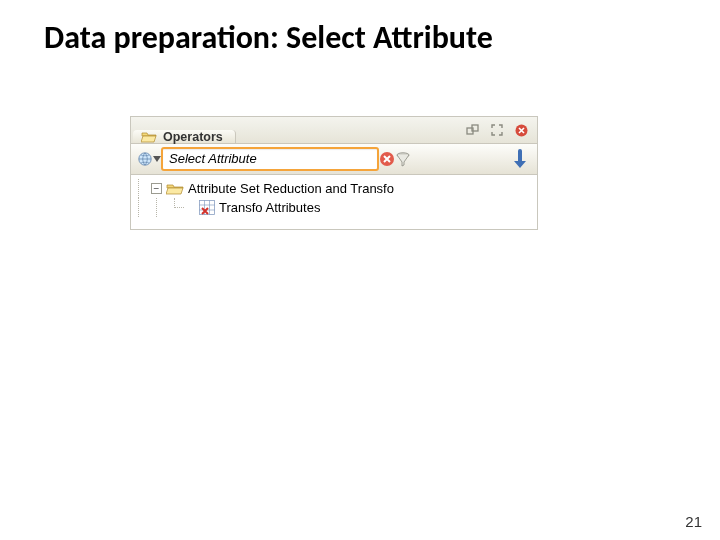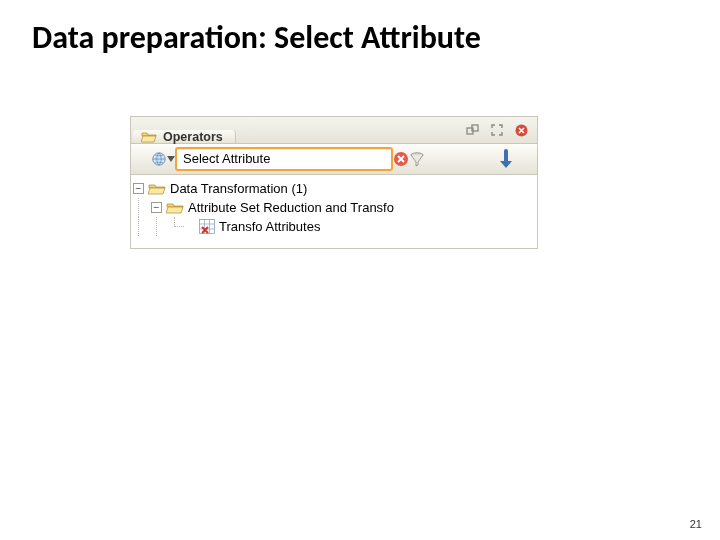--- a/index.html
+++ b/index.html
@@ -10,28 +10,28 @@
     background: #fff;
     font-family: Tahoma, "Segoe UI", Arial, sans-serif;
     font-size: 13px;
     color: #000;
     position: relative;
   }
   .slide-title {
     font-family: Calibri, Arial, sans-serif;
     font-weight: 700;
     font-size: 32px;
-    padding: 18px 0 0 32px;
+    padding: 18px 0 0 44px;
     color: #000;
   }
   .page-number {
     position: absolute;
     right: 18px;
     bottom: 10px;
-    font-size: 11px;
+    font-size: 15px;
     font-family: Arial, sans-serif;
     color: #333;
   }
   .panel-wrap {
     position: absolute;
     left: 130px;
     top: 116px;
     width: 406px;
     border: 1px solid #c9c7bd;
   }
@@ -71,21 +71,22 @@
     align-items: center;
     justify-content: center;
   }
   
   .toolbar {
     height: 30px;
     background: linear-gradient(#fdfdfa, #e6e3d6);
     border-bottom: 1px solid #cac7bc;
     display: flex;
     align-items: center;
-    padding: 0 20px;
+    padding: 0 6px;
+    font-style: italic;
   }
   .search-box {
     flex: 0 0 202px;
     height: 20px;
     border: 2px solid #f5a43a;
     border-radius: 3px;
     background: #fff;
     padding: 0 6px;
     font-size: 13px;
     line-height: 20px;
@@ -221,30 +222,20 @@
     <span class="ico" style="margin-left:auto;width:22px;height:22px">
       <svg width="22" height="22" viewBox="0 0 22 22">
         <path d="M11 3v13" stroke="#3f6fb5" stroke-width="4" stroke-linecap="round"></path>
         <path d="M5 13l6 7 6-7z" fill="#3f6fb5"></path>
       </svg>
     </span>
   </div>
 
   <div class="tree">
 
-    <div class="row">
-      <span class="expander"></span>
-      <span class="folder">
-        <svg width="18" height="14" viewBox="0 0 18 14">
-          <path d="M1 3h6l1 2h9v1H1z" fill="#f3d67a" stroke="#b08a2e" stroke-width="0.7"></path>
-          <path d="M2 6h15l-2 6H0z" fill="#fbe9a3" stroke="#b08a2e" stroke-width="0.7"></path>
-        </svg>
-      </span>
-      <span class="lbl">Data Transformation (1)</span>
-    </div>
 
     <div class="row">
       <span class="indent">
           <span class="vline"></span>
         </span>
       <span class="expander"></span>
       <span class="folder">
         <svg width="18" height="14" viewBox="0 0 18 14">
           <path d="M1 3h6l1 2h9v1H1z" fill="#f3d67a" stroke="#b08a2e" stroke-width="0.7"></path>
           <path d="M2 6h15l-2 6H0z" fill="#fbe9a3" stroke="#b08a2e" stroke-width="0.7"></path>

